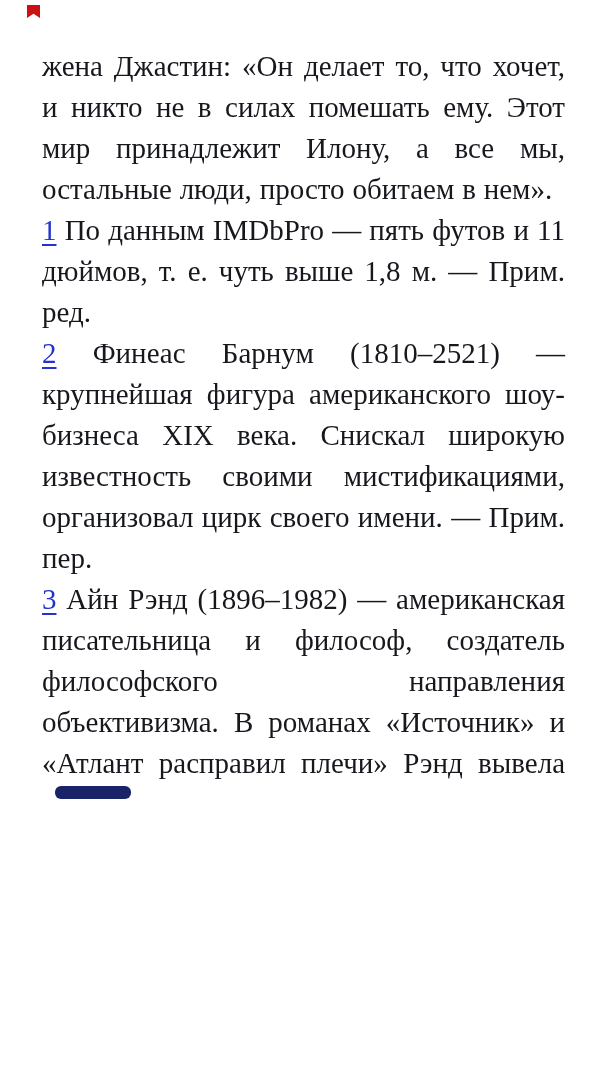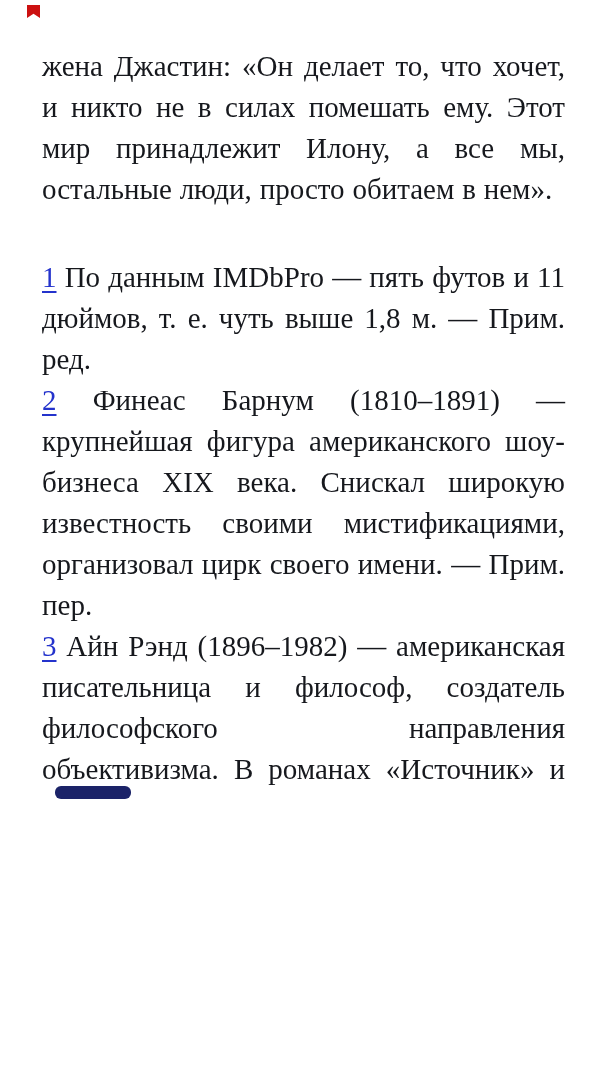--- a/index.html
+++ b/index.html
@@ -45,21 +45,20 @@
     .para {
       margin: 0;
       font-size: 29px;
       line-height: 41px;
       text-align: justify;
       text-align-last: left;
       -moz-text-align-last: left;
       word-spacing: 0.02em;
     }
     .footnotes {
-      margin-top: 47px;
     }
     .fn-link {
       color: #2433cc;
       text-decoration: underline;
       text-underline-offset: 4px;
       cursor: pointer;
     }
   </style>
 </head>
 <body>
@@ -69,21 +68,21 @@
   <div class="bookmark"></div>
 
   <main class="text-col">
 
     <p class="para">жена Джастин: «Он делает то, что хочет, и никто не в силах помешать ему. Этот мир принадлежит Илону, а все мы, остальные люди, просто обитаем в нем».</p>
 
     <div class="footnotes">
 
       <p class="para"><a class="fn-link">1</a> <span>По данным IMDbPro — пять футов и 11 дюймов, т. е. чуть выше 1,8 м. — Прим. ред.</span></p>
 
-      <p class="para"><a class="fn-link">2</a> <span>Финеас Барнум (1810–1891) — крупнейшая фигура американского шоу-бизнеса XIX века. Снискал широкую известность своими мистификациями, организовал цирк своего имени. — Прим. пер.</span></p>
+      <p class="para"><a class="fn-link">2</a> <span>Финеас Барнум (1810–2521) — крупнейшая фигура американского шоу-бизнеса XIX века. Снискал широкую известность своими мистификациями, организовал цирк своего имени. — Прим. пер.</span></p>
 
       <p class="para"><a class="fn-link">3</a> <span>Айн Рэнд (1896–1982) — американская писательница и философ, создатель философского направления объективизма. В романах «Источник» и «Атлант расправил плечи» Рэнд вывела свой идеал человека-творца, живущего исключительно за счет своих творческих способностей и таланта.</span></p>
 
     </div>
   </main>
 
   <div class="progress"></div>
 
 </div>
 

